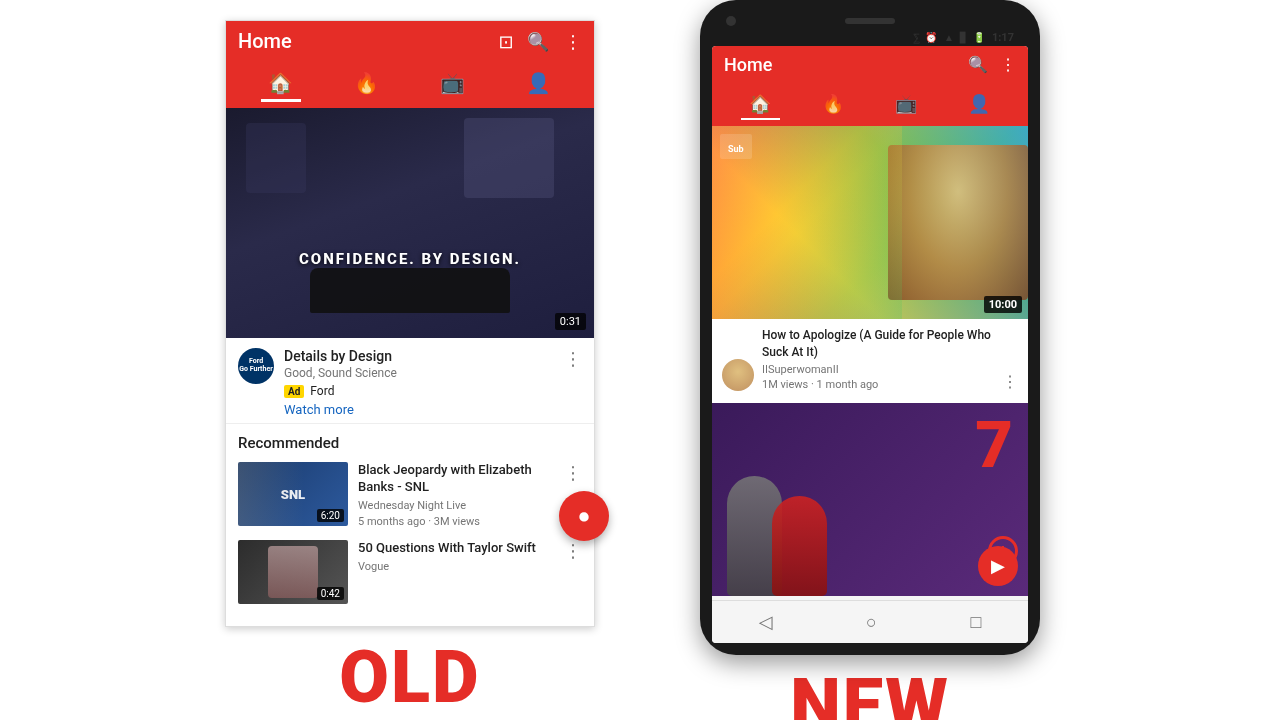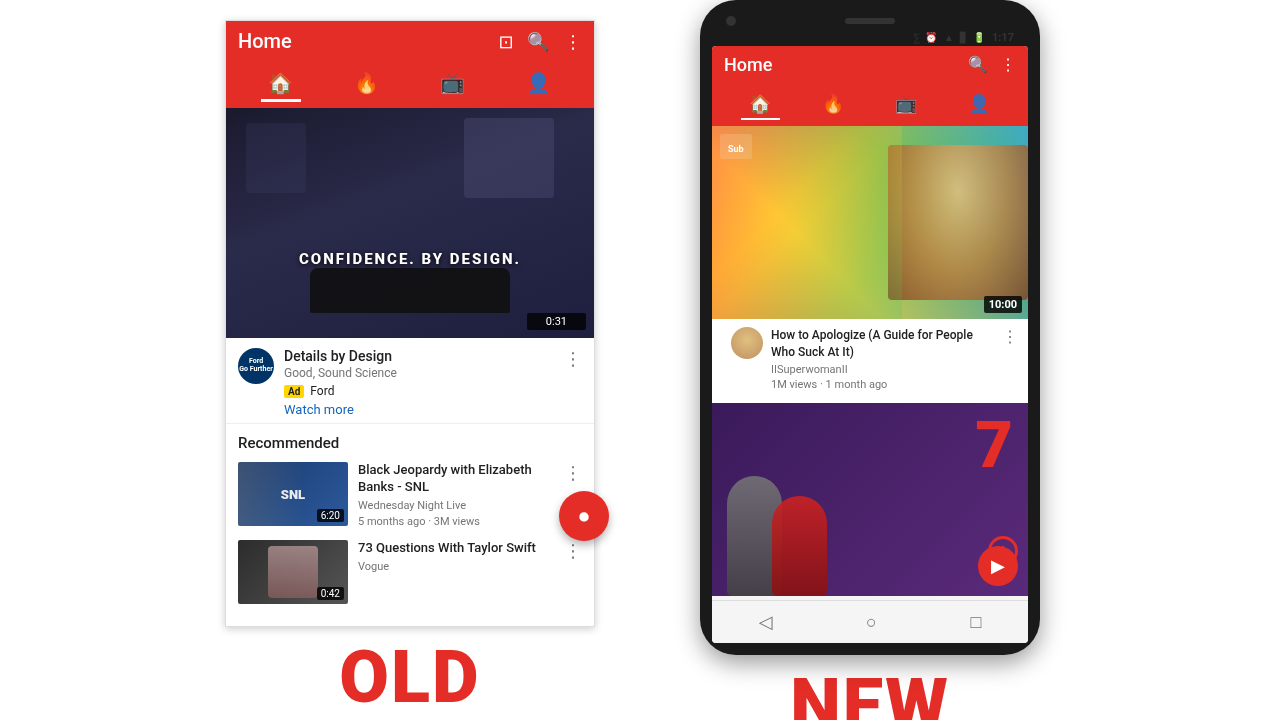--- a/index.html
+++ b/index.html
@@ -91,21 +91,21 @@
       align-items: center;
       justify-content: center;
     }
     .ad-duration {
       position: absolute;
       bottom: 8px;
       right: 8px;
       background: rgba(0,0,0,0.75);
       color: white;
       font-size: 11px;
-      padding: 2px 19px;
+      padding: 2px 5px;
       border-radius: 2px;
     }
 
     
     .ad-info {
       background: white;
       padding: 10px 12px 6px 12px;
       border-bottom: 1px solid #eee;
     }
     .ad-info-row {
@@ -386,24 +386,23 @@
       right: 6px;
       background: rgba(0,0,0,0.8);
       color: white;
       font-size: 11px;
       padding: 2px 5px;
       border-radius: 2px;
       font-weight: bold;
     }
     .new-video-info {
       display: flex;
-      align-items: flex-start;
+      align-items: flex-end;
       padding: 8px 10px;
       gap: 8px;
-      margin-left: 9px;
     }
     .new-avatar {
       width: 32px;
       height: 32px;
       background: #9e9e9e;
       border-radius: 50%;
       flex-shrink: 0;
     }
     .new-avatar-1 {
       background: radial-gradient(circle at 50% 40%, #e0c080 0%, #c09060 100%);
@@ -555,21 +554,21 @@
         </div>
 
         <div class="video-item">
           <div class="video-thumb thumb-taylor">
             <div style="width:100%;height:100%;background:linear-gradient(135deg,#2c2c2c,#555);display:flex;align-items:flex-end;">
               <div style="width:50px;height:52px;background:linear-gradient(to bottom,#c0a0a0,#906060);margin:auto;border-radius:4px;opacity:0.7;"></div>
             </div>
             <span class="thumb-duration">0:42</span>
           </div>
           <div class="video-info">
-            <div class="video-title">73 Questions With Taylor Swift</div>
+            <div class="video-title">50 Questions With Taylor Swift</div>
             <div class="video-meta">Vogue</div>
           </div>
           <span class="more-icon">⋮</span>
         </div>
       </div>
     </div>
 
     <div class="fab-button" style="position:absolute;bottom:86px;right:-14px;">
       <span class="fab-icon">⏺</span>
     </div>

